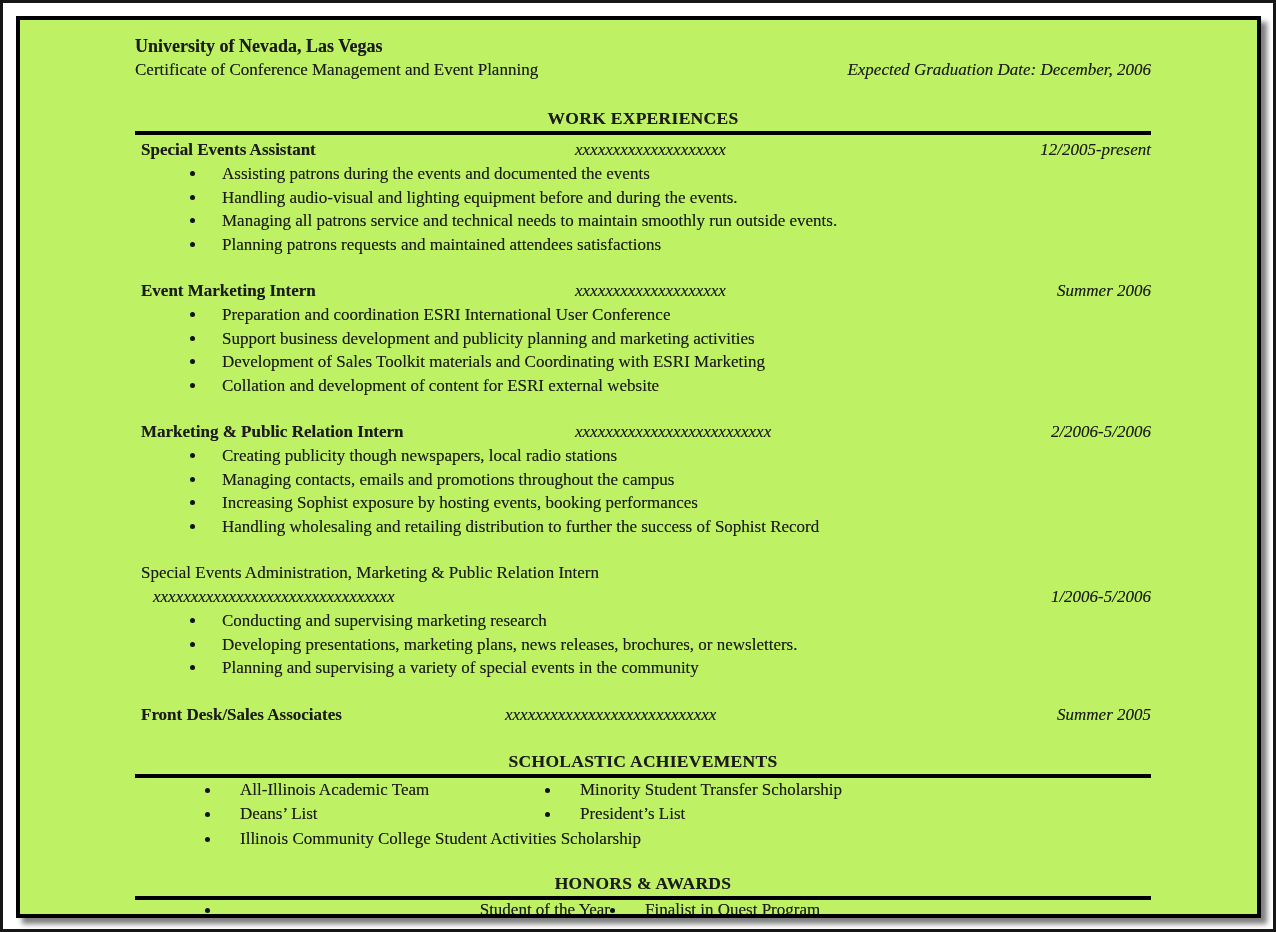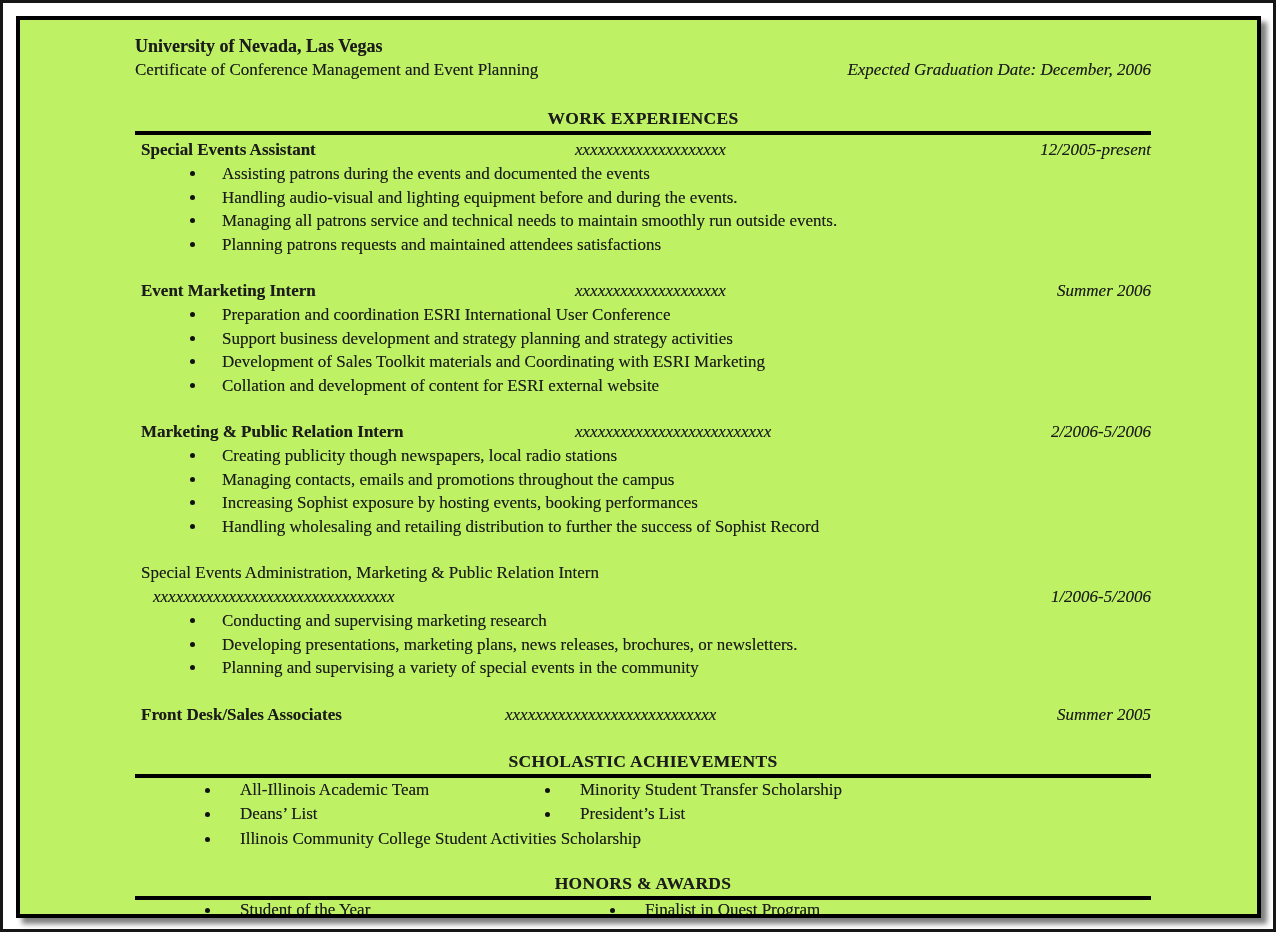--- a/index.html
+++ b/index.html
@@ -112,21 +112,21 @@
   .bullets .dot { left: 55px; top: 9px; }
 
   .ach-row { display: flex; line-height: 24.5px; }
   .ach-item {
     position: relative;
     padding-left: 35px;
   }
   .ach-item .dot { left: 0; top: 10px; }
   .ach-item.c1 { margin-left: 70px; width: 305px; flex-shrink: 0; }
   .ach-item.c1.wide { width: auto; }
-  .honors-row { margin-top: -2px; }
+  .honors-row { margin-top: -2px; text-align: right; }
   .honors-row .ach-item.c1 { width: 370px; }
 </style>
 </head>
 <body>
 
 <div class="page-frame">
   <div class="content">
 
     <div class="school-name">University of Nevada, Las Vegas</div>
     <div class="cert-row">
@@ -151,21 +151,21 @@
     </div>
 
     <div class="job job-2">
       <div class="job-header">
         <span class="job-title">Event Marketing Intern</span>
         <span class="job-employer">xxxxxxxxxxxxxxxxxxxx</span>
         <span class="job-dates">Summer 2006</span>
       </div>
       <ul class="bullets">
         <li><span class="dot"></span><span>Preparation and coordination ESRI International User Conference</span></li>
-        <li><span class="dot"></span><span>Support business development and strategy planning and strategy activities</span></li>
+        <li><span class="dot"></span><span>Support business development and publicity planning and marketing activities</span></li>
         <li><span class="dot"></span><span>Development of Sales Toolkit materials and Coordinating with ESRI Marketing</span></li>
         <li><span class="dot"></span><span>Collation and development of content for ESRI external website</span></li>
       </ul>
     </div>
 
     <div class="job job-3">
       <div class="job-header">
         <span class="job-title">Marketing &amp; Public Relation Intern</span>
         <span class="job-employer">xxxxxxxxxxxxxxxxxxxxxxxxxx</span>
         <span class="job-dates">2/2006-5/2006</span>

